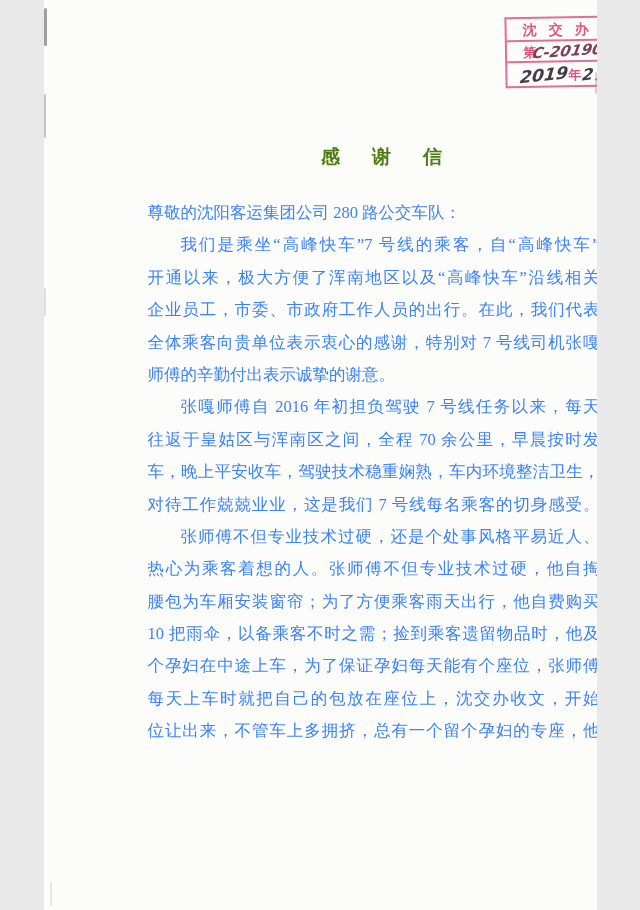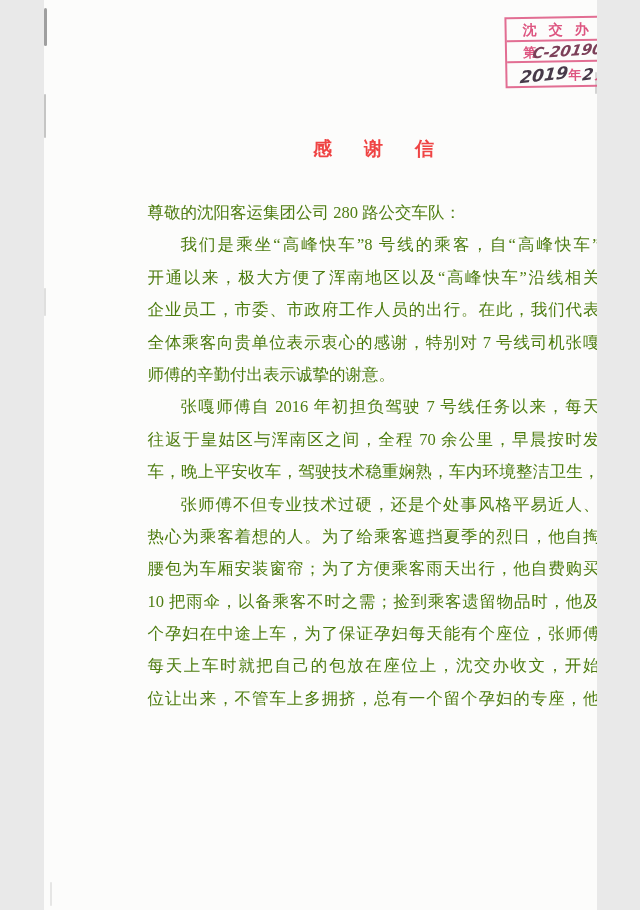--- a/index.html
+++ b/index.html
@@ -61,28 +61,28 @@
     font-weight:bold;
     transform:skewX(-12deg) rotate(-5deg);
     position:relative;top:1px;
   }
   .hw-year{font-size:17px;margin-right:1px;}
   .hw-month{font-size:16px;margin:0 1px;}
   .hw-day{font-size:16px;margin:0 1px;}
   
   .title{
     position:absolute;top:136px;left:104px;width:452px;
-    margin:0;
-    font-size:19px;font-weight:bold;color:#ef4444;
+    margin:8px;
+    font-size:19px;font-weight:bold;color:#4d7c0f;
     text-align:center;letter-spacing:32px;padding-left:32px;
     box-sizing:border-box;
   }
   .letter-body{
     position:absolute;top:197px;left:104px;width:452px;
-    font-size:16.5px;color:#4d7c0f;
+    font-size:16.5px;color:#3b82f6;
   }
   .line{
     height:32.4px;line-height:32.4px;
     text-align:justify;text-align-last:left;
     white-space:nowrap;
   }
   .line.fill{text-align-last:justify;white-space:normal;}
   .line.indent{text-indent:2em;}
 </style>
 </head>
@@ -103,30 +103,31 @@
     </div>
     <div class="stamp-row stamp-row3">
       <span class="handwriting hw-date hw-year">2019</span><span class="stamp-print">年</span><span class="handwriting hw-date hw-month">2</span><span class="stamp-print">月</span><span class="handwriting hw-date hw-day">12</span><span class="stamp-print">日</span>
     </div>
   </div>
 
   <h1 class="title">感谢信</h1>
 
   <div class="letter-body">
       <div class="line">尊敬的沈阳客运集团公司 280 路公交车队：</div>
-      <div class="line indent fill">我们是乘坐“高峰快车”8 号线的乘客，自“高峰快车”</div>
+      <div class="line indent fill">我们是乘坐“高峰快车”7 号线的乘客，自“高峰快车”</div>
       <div class="line fill">开通以来，极大方便了浑南地区以及“高峰快车”沿线相关</div>
       <div class="line fill">企业员工，市委、市政府工作人员的出行。在此，我们代表</div>
       <div class="line fill">全体乘客向贵单位表示衷心的感谢，特别对 7 号线司机张嘎</div>
       <div class="line">师傅的辛勤付出表示诚挚的谢意。</div>
       <div class="line indent fill">张嘎师傅自 2016 年初担负驾驶 7 号线任务以来，每天</div>
       <div class="line fill">往返于皇姑区与浑南区之间，全程 70 余公里，早晨按时发</div>
       <div class="line fill">车，晚上平安收车，驾驶技术稳重娴熟，车内环境整洁卫生，</div>
+      <div class="line fill">对待工作兢兢业业，这是我们 7 号线每名乘客的切身感受。</div>
       <div class="line indent fill">张师傅不但专业技术过硬，还是个处事风格平易近人、</div>
-      <div class="line fill">热心为乘客着想的人。为了给乘客遮挡夏季的烈日，他自掏</div>
+      <div class="line fill">热心为乘客着想的人。张师傅不但专业技术过硬，他自掏</div>
       <div class="line fill">腰包为车厢安装窗帘；为了方便乘客雨天出行，他自费购买</div>
       <div class="line fill">10 把雨伞，以备乘客不时之需；捡到乘客遗留物品时，他及</div>
       <div class="line fill">个孕妇在中途上车，为了保证孕妇每天能有个座位，张师傅</div>
       <div class="line fill">每天上车时就把自己的包放在座位上，沈交办收文，开始</div>
       <div class="line fill">位让出来，不管车上多拥挤，总有一个留个孕妇的专座，他</div>
     </div>
 
 </div>
 
 </body></html>

